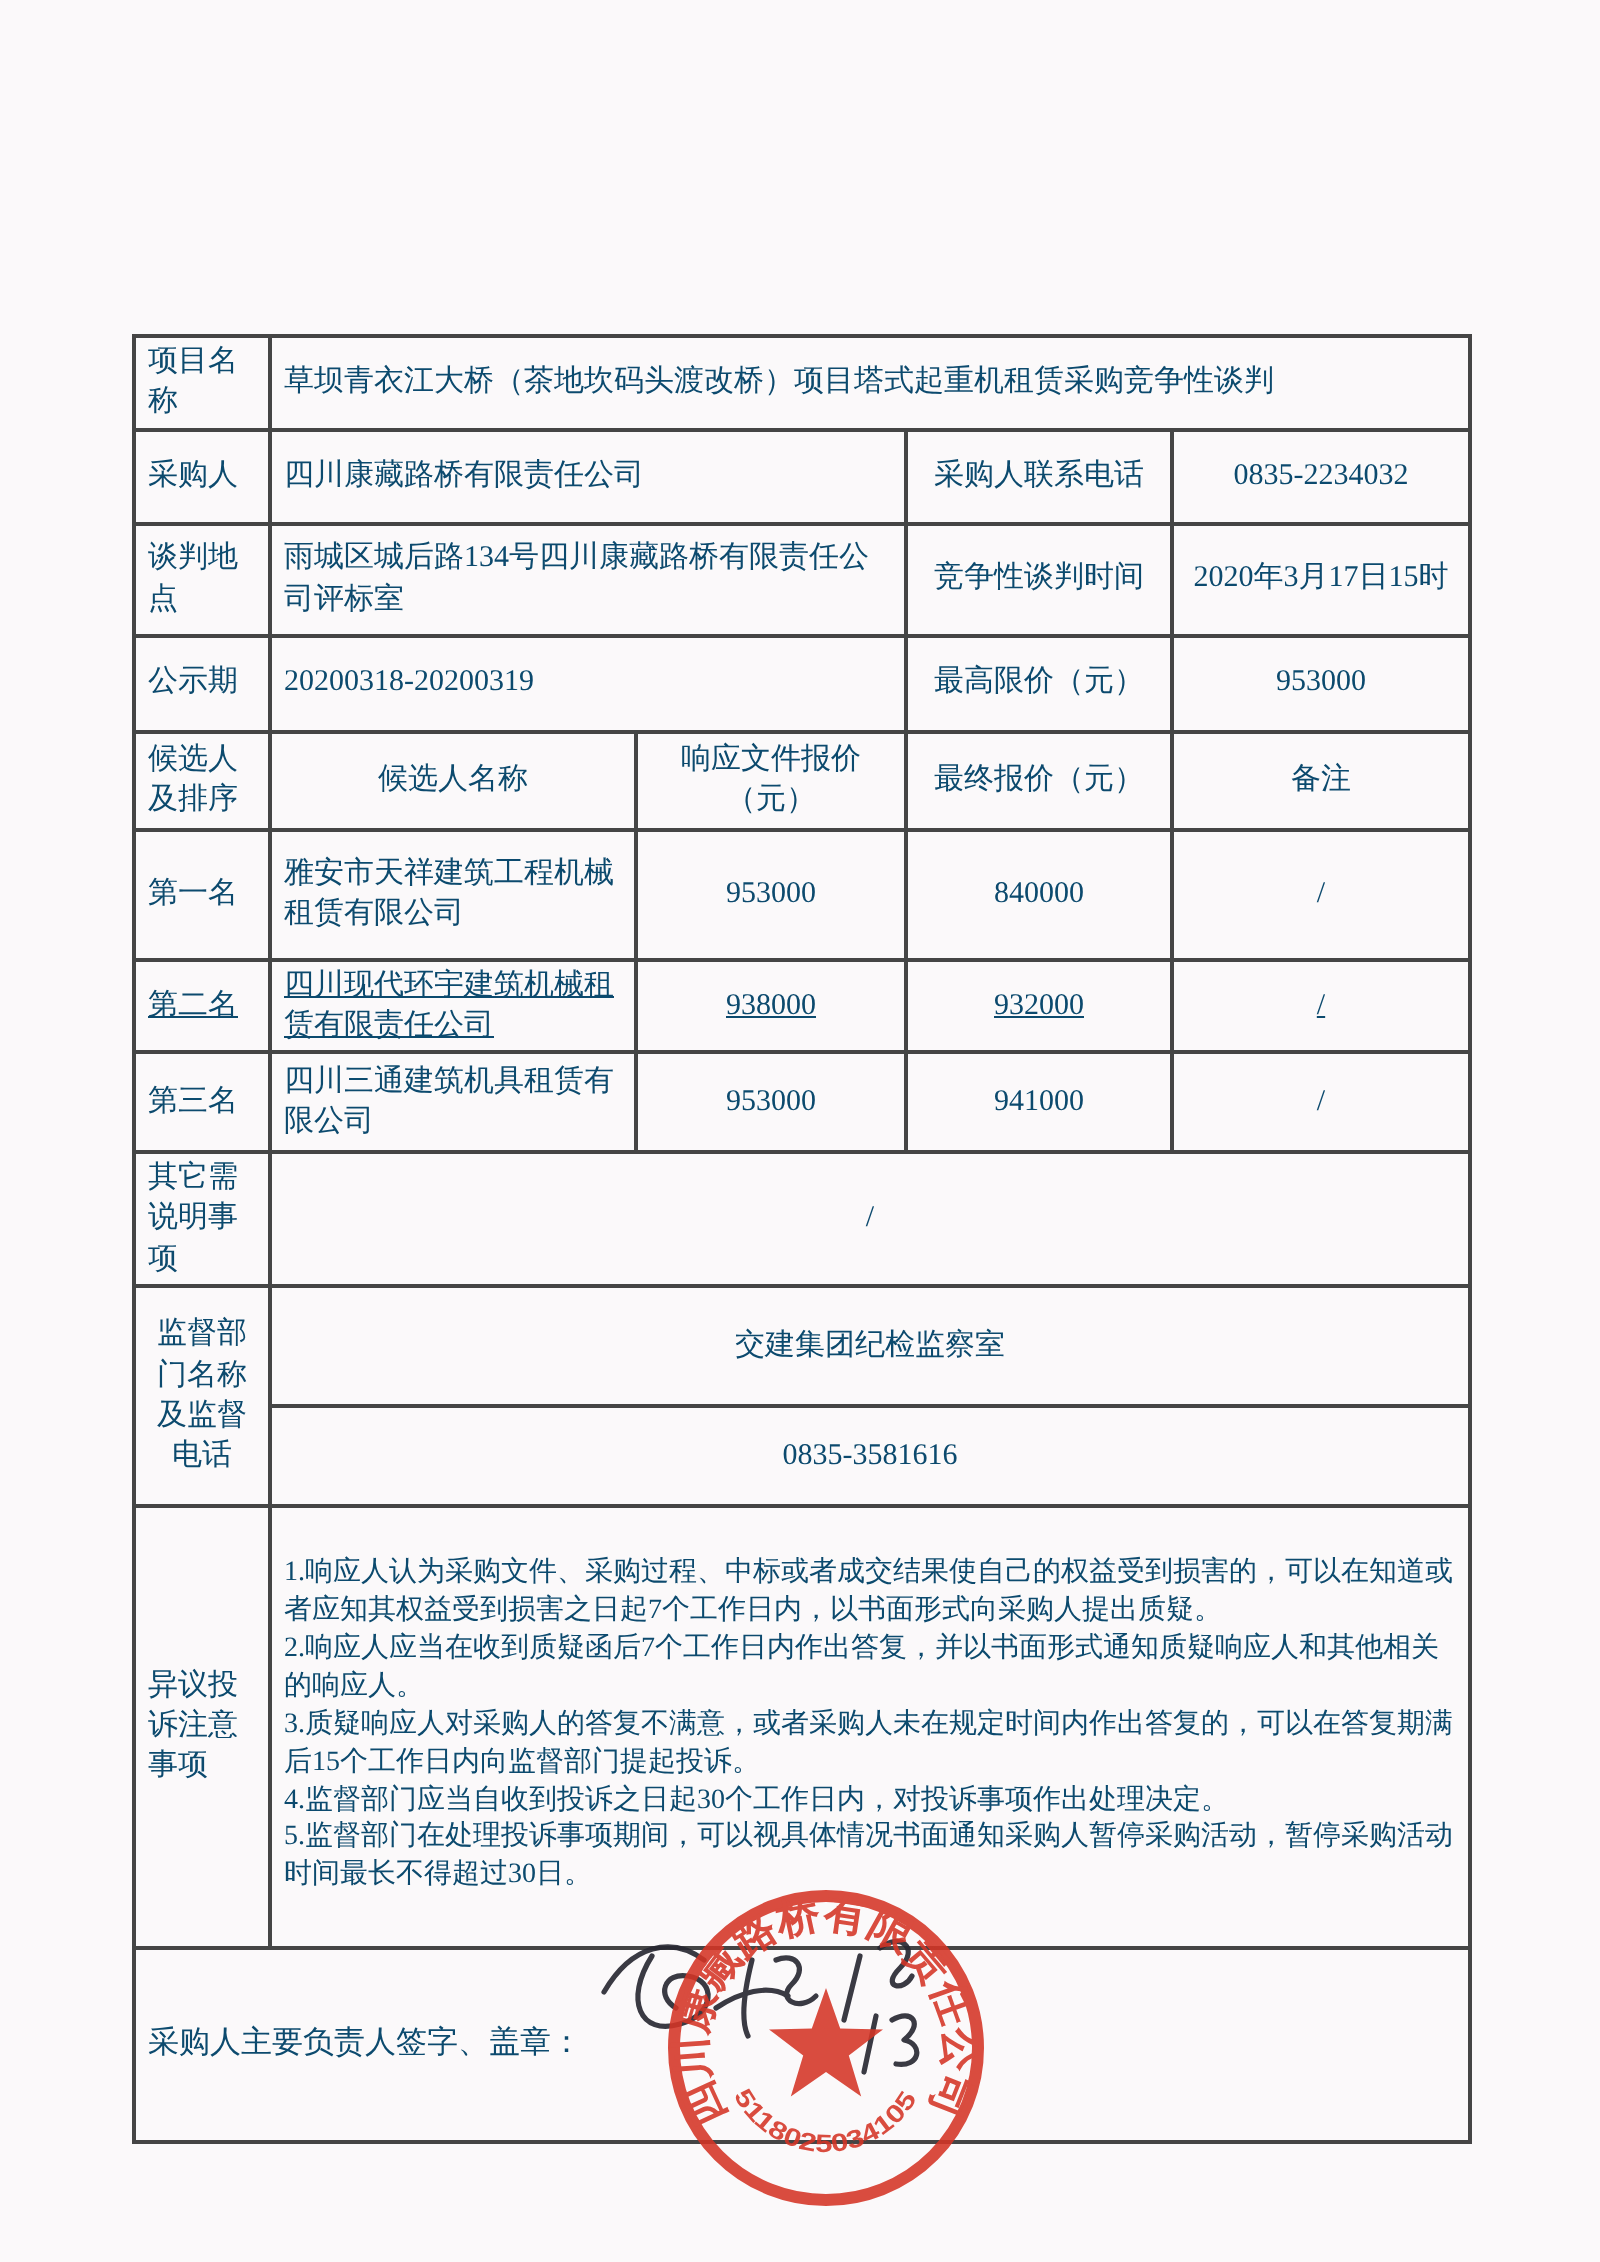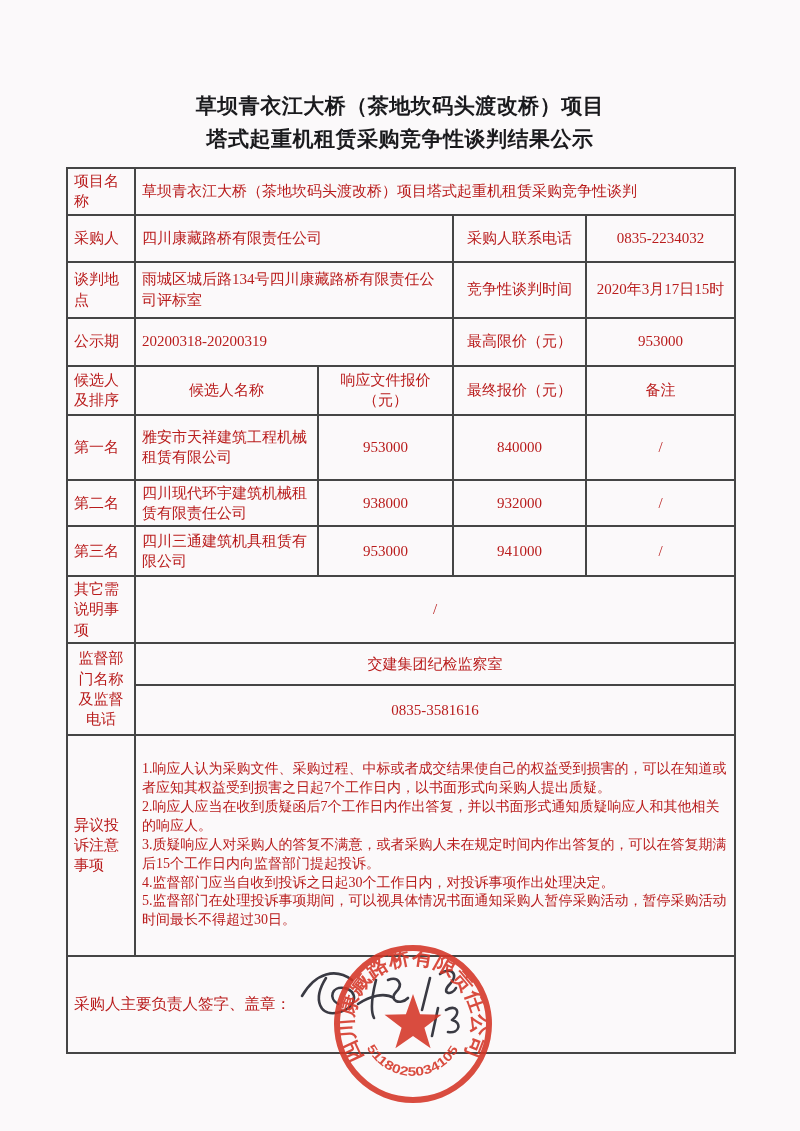--- a/index.html
+++ b/index.html
@@ -20,21 +20,21 @@
     font-size:21px; line-height:33px;
     color:#1a1a1d;
     letter-spacing:0.5px;
   }
   table.main {
     position:absolute; left:66px; top:167px;
     width:668px;
     border-collapse:collapse;
     table-layout:fixed;
     font-size:15px;
-    color:#b91c1c;
+    color:#0c4a6e;
   }
   table.main td {
     border:2px solid #454545;
     padding:2px 6px;
     vertical-align:middle;
     line-height:1.35;
     overflow:hidden;
   }
   td.lbl  { text-align:left;  padding:2px 3px 2px 4px; }
   td.lblc { text-align:center; padding:2px 2px; }
@@ -46,24 +46,24 @@
     padding:8px 10px; text-align:left; vertical-align:middle;
   }
   td.obj p { margin:0; }
   td.sig { text-align:left; padding-left:9px; font-size:15.5px; vertical-align:middle; }
   tr.r-project   { height:44px; }
   tr.r-purchaser { height:47px; }
   tr.r-venue     { height:56px; }
   tr.r-publicity { height:48px;padding-left:12px; }
   tr.r-chead     { height:49px; }
   tr.r-c1        { height:65px; }
-  tr.r-c2        { height:45px; }
+  tr.r-c2        { height:45px;text-decoration:underline; }
   tr.r-c3        { height:50px;padding-left:44px; }
   tr.r-other     { height:51px; }
-  tr.r-sup1      { height:42px; }
+  tr.r-sup1      { height:60px; }
   tr.r-sup2      { height:50px;margin-top:12px; }
   tr.r-obj       { height:221px; }
   tr.r-sig       { height:97px; }
   .stamp {
     position:absolute; left:328px; top:938px;
     width:170px; height:170px;
     opacity:0.88;
     pointer-events:none;
   }
   .handsign {
@@ -71,24 +71,20 @@
     width:200px; height:100px;
     opacity:0.9;
     pointer-events:none;
   }
 </style>
 </head>
 <body>
 
 <div class="page">
 
-  <div class="title">
-    <div>草坝青衣江大桥（茶地坎码头渡改桥）项目</div>
-    <div>塔式起重机租赁采购竞争性谈判结果公示</div>
-  </div>
 
   <table class="main">
     <colgroup>
       <col style="width:68px">
         <col style="width:183px">
         <col style="width:135px">
         <col style="width:133px">
         <col style="width:149px">
     </colgroup>
 

